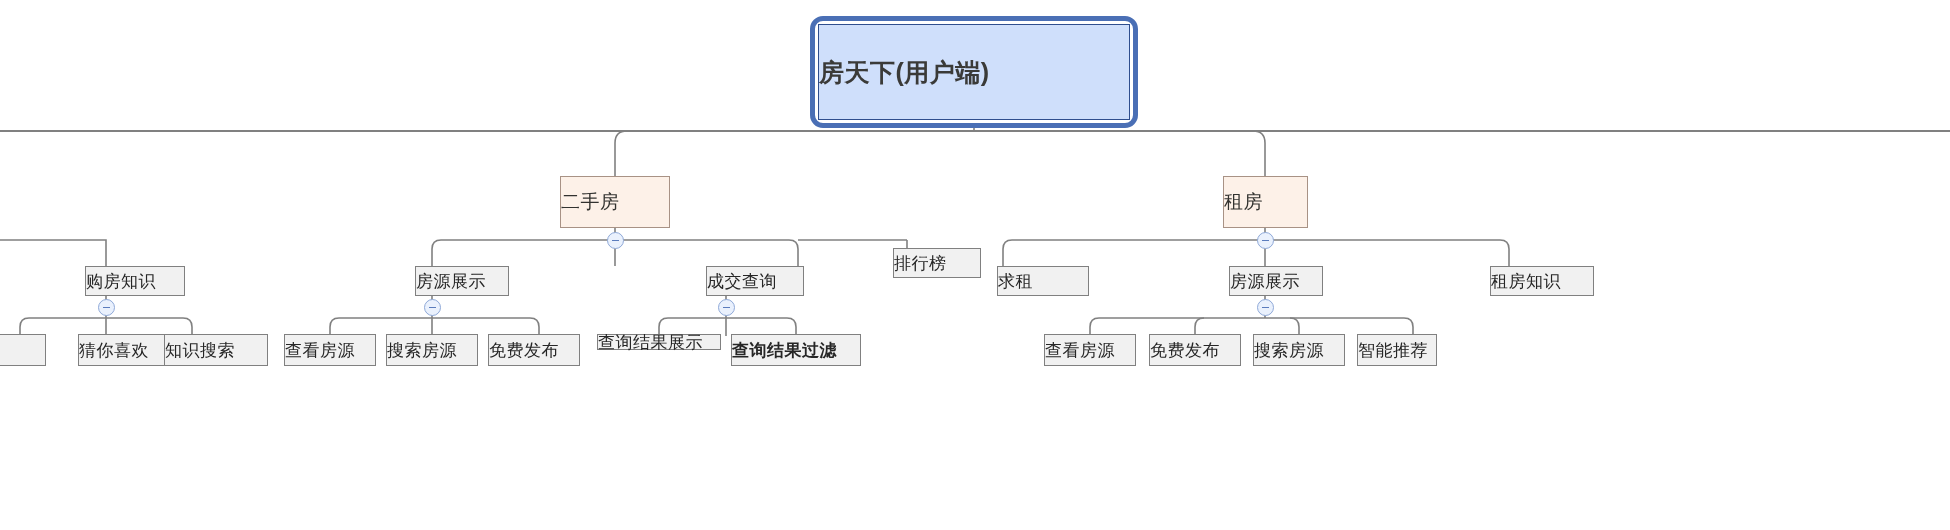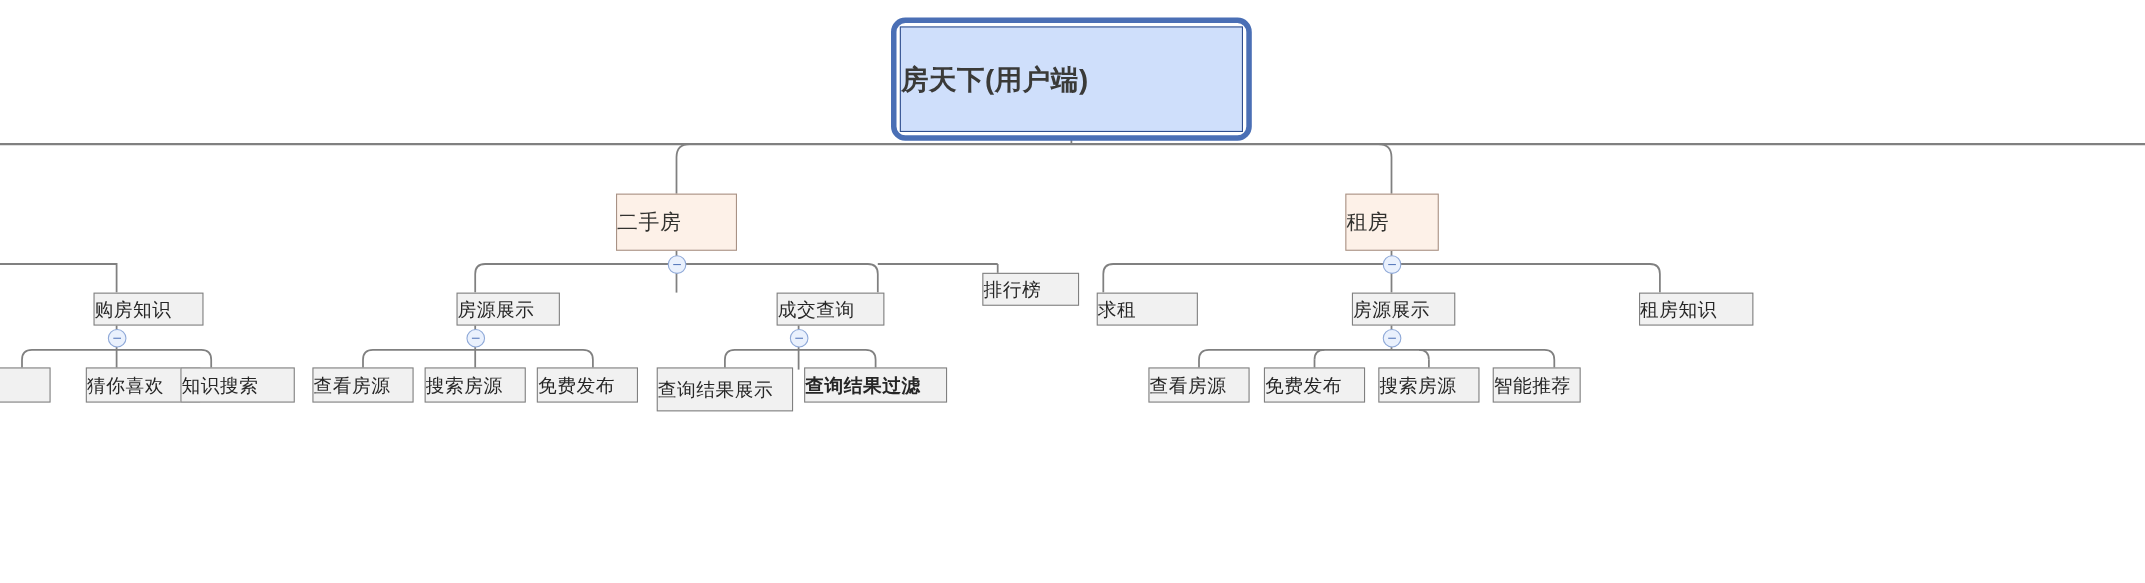--- a/index.html
+++ b/index.html
@@ -207,21 +207,21 @@
 
   <div class="node leaf" style="left:284px; top:334px; width:92px; height:32px;">
     <span>查看房源</span>
   </div>
   <div class="node leaf" style="left:386px; top:334px; width:92px; height:32px;">
     <span>搜索房源</span>
   </div>
   <div class="node leaf" style="left:488px; top:334px; width:92px; height:32px;">
     <span>免费发布</span>
   </div>
-  <div class="node leaf" style="left:597px; top:334px; width:124px; height:40px;">
+  <div class="node leaf" style="left:597px; top:334px; width:124px; height:16px;">
     <span>查询结果展示</span>
   </div>
   <div class="node leaf" style="left:731px; top:334px; width:130px; height:32px;font-weight:bold;">
     <span>查询结果过滤</span>
   </div>
 
   <div class="node gray" style="left:968px; top:266px; width:92px; height:30px;">
     <span>求租</span>
   </div>
 

